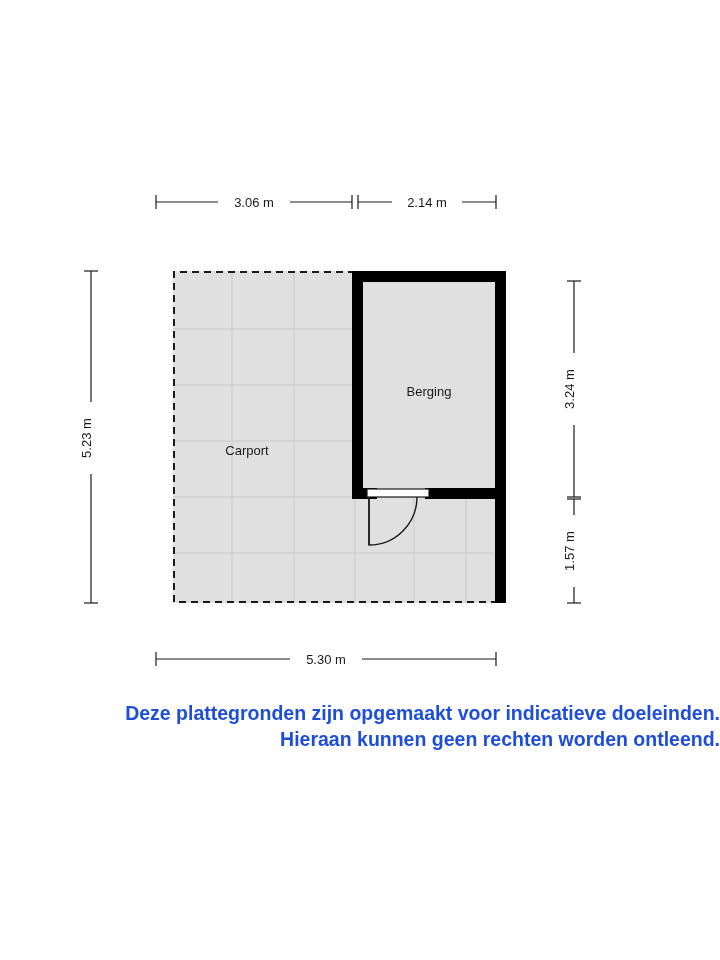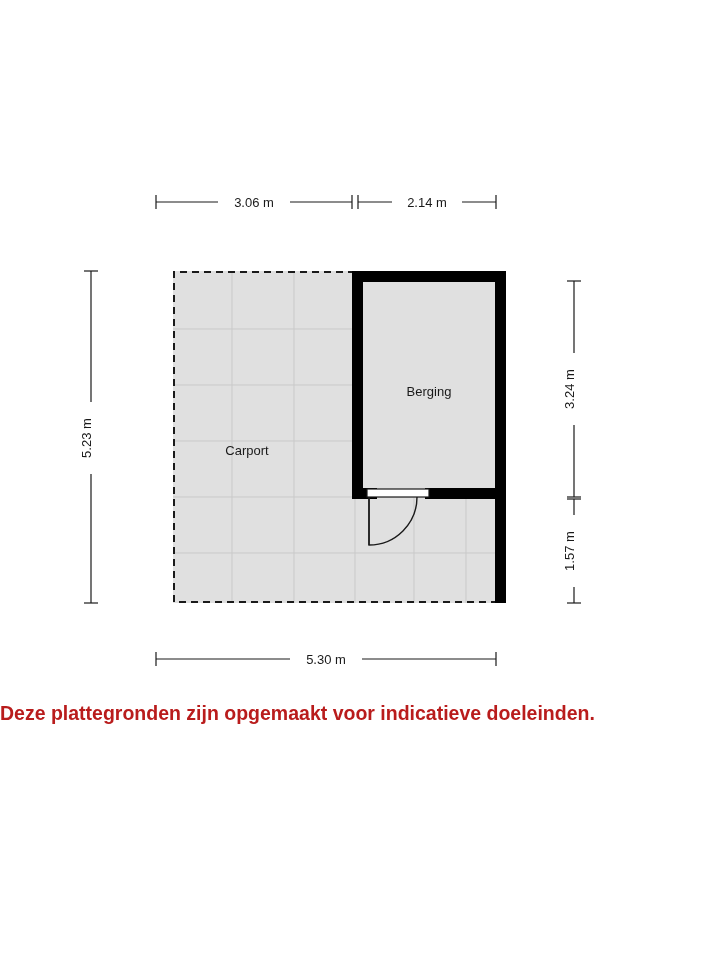--- a/index.html
+++ b/index.html
@@ -32,25 +32,25 @@
     font-family: "Liberation Sans", sans-serif;
     font-size: 13px;
     fill: #1a1a1a;
   }
 
   .disclaimer {
     position: absolute;
     left: 0;
     top: 700px;
     width: 720px;
-    text-align: left;
+    text-align: right;
     font-family: "Liberation Sans", sans-serif;
     font-size: 19.5px;
     font-weight: bold;
-    color: #b91c1c;
+    color: #1d4ed8;
     line-height: 1.35;
   }
   .disclaimer div {
     white-space: nowrap;
   }
 </style>
 </head>
 <body>
 
 <svg id="floorplan" viewBox="0 0 720 960" xmlns="http://www.w3.org/2000/svg">
@@ -146,13 +146,14 @@
     <line x1="156" y1="652" x2="156" y2="666"></line>
     <line x1="496" y1="652" x2="496" y2="666"></line>
   </g>
   <rect x="290" y="651" width="72" height="16" fill="#ffffff"></rect>
   <text class="dim-label" x="326" y="664" text-anchor="middle">5.30 m</text>
 
 </svg>
 
 <div class="disclaimer">
   <div>Deze plattegronden zijn opgemaakt voor indicatieve doeleinden.</div>
+  <div>Hieraan kunnen geen rechten worden ontleend.</div>
 </div>
 
 </body></html>

